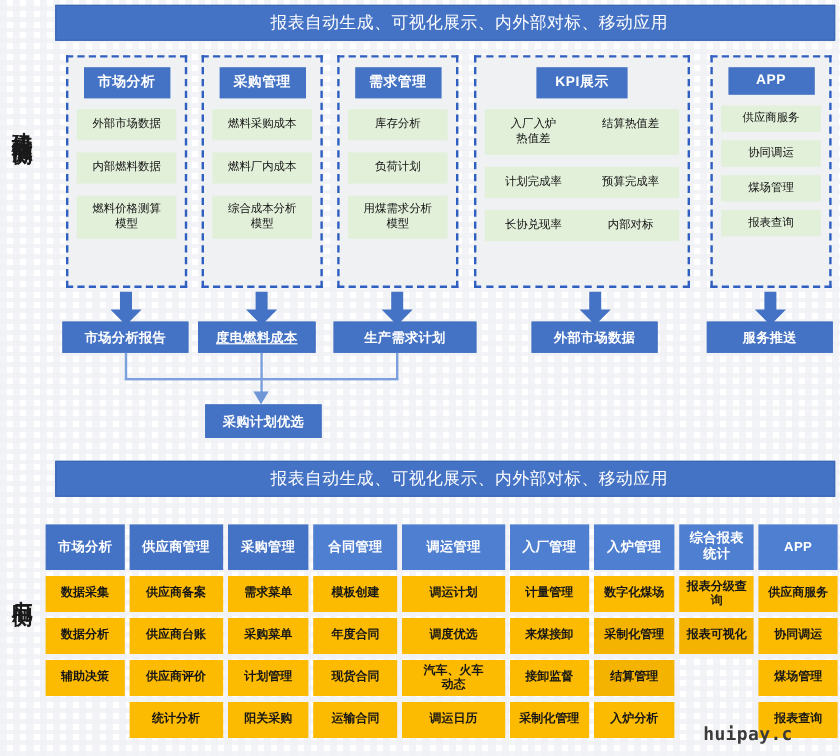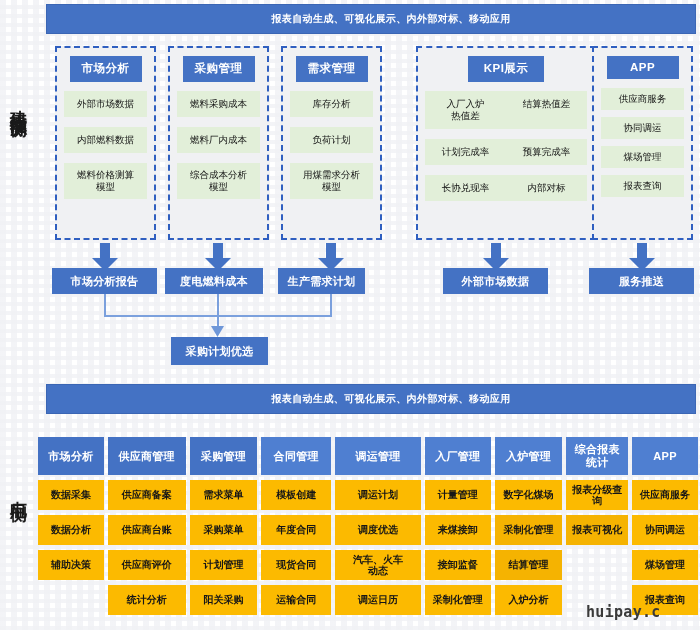--- a/index.html
+++ b/index.html
@@ -24,23 +24,23 @@
     pointer-events: none;
   }
 
   
   .banner {
     position: absolute;
     background: #4472c4;
     border: 1px solid #3b66b4;
     color: #ffffff;
     display: flex; align-items: center; justify-content: center;
-    font-size: 10px;
+    font-size: 14px;
     letter-spacing: .4px;
-    font-weight: 700;
+    font-weight: 400;
     padding-left: 40px;
   }
   #banner-top   { left: 46px; top: 4px;   width: 650px; height: 30px; }
   #banner-mid   { left: 46px; top: 384px; width: 650px; height: 30px; }
 
   
   .side-label {
     position: absolute;
     writing-mode: vertical-rl;
     text-orientation: upright;
@@ -185,21 +185,21 @@
   </div>
 
   <div class="group" id="group-2" style="left:281px; width:101px; height:194px;">
     <div class="group-title" style="width:72px;">需求管理</div>
     <div class="chip">库存分析</div>
     <div class="chip">负荷计划</div>
     <div class="chip tall" style="white-space:pre-line">用煤需求分析
 模型</div>
   </div>
 
-  <div class="group" id="group-3" style="left:416px; width:180px; height:194px;">
+  <div class="group" id="group-3" style="left:395px; width:180px; height:194px;">
     <div class="group-title" style="width:76px;">KPI展示</div>
     <div class="kpi-grid">
       <div class="chip" style="white-space:pre-line">入厂入炉
 热值差</div>
       <div class="chip">结算热值差</div>
       <div class="chip">计划完成率</div>
       <div class="chip">预算完成率</div>
       <div class="chip">长协兑现率</div>
       <div class="chip">内部对标</div>
     </div>
@@ -223,22 +223,22 @@
       <path d="M8 0 H18 V15 H26 L13 28 L0 15 H8 Z" fill="#4472c4"></path>
     </svg>
   <svg class="arrow" style="left:483px; top:243px;" viewBox="0 0 26 28">
       <path d="M8 0 H18 V15 H26 L13 28 L0 15 H8 Z" fill="#4472c4"></path>
     </svg>
   <svg class="arrow" style="left:629px; top:243px;" viewBox="0 0 26 28">
       <path d="M8 0 H18 V15 H26 L13 28 L0 15 H8 Z" fill="#4472c4"></path>
     </svg>
 
   <div class="outcome" style="left:52px;  top:268px; width:105px;">市场分析报告</div>
-  <div class="outcome" style="left:165px; top:268px; width:98px;">度电燃料成本</div>
-  <div class="outcome" style="left:278px; top:268px; width:87px;">生产需求计划</div>
+  <div class="outcome" style="left:165px; top:268px; width:98px;text-decoration:underline;">度电燃料成本</div>
+  <div class="outcome" style="left:278px; top:268px; width:119px;">生产需求计划</div>
   <div class="outcome" style="left:443px; top:268px; width:105px;">外部市场数据</div>
   <div class="outcome" style="left:589px; top:268px; width:105px;">服务推送</div>
 
   <div class="connector" style="left:104px; top:294px; width:1.5px; height:22px;"></div>
   <div class="connector" style="left:330px; top:294px; width:1.5px; height:22px;"></div>
   <div class="connector" style="left:104px; top:315px; width:228px; height:1.5px;"></div>
   <div class="connector" style="left:217px; top:294px; width:1.5px; height:37px;"></div>
   <svg style="position:absolute;left:211px;top:326px;width:13px;height:11px" viewBox="0 0 13 11">
       <path d="M0 0 L13 0 L6.5 11 Z" fill="#6f97d8"></path>
     </svg>

